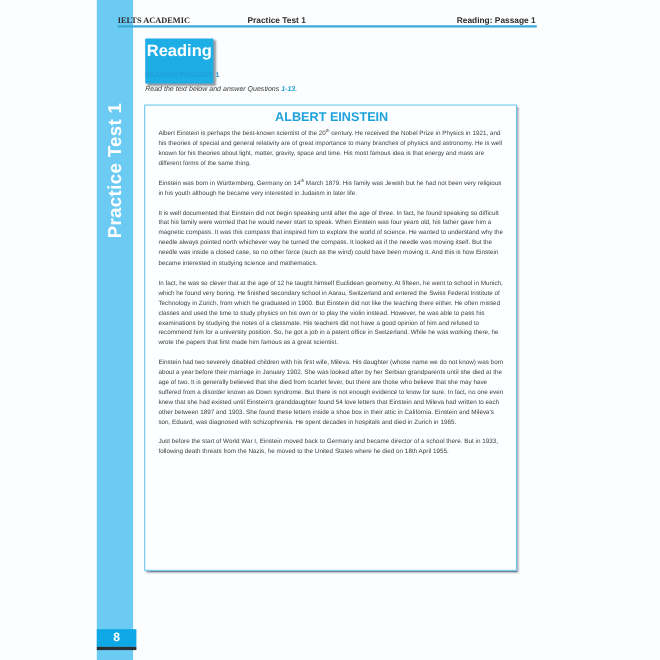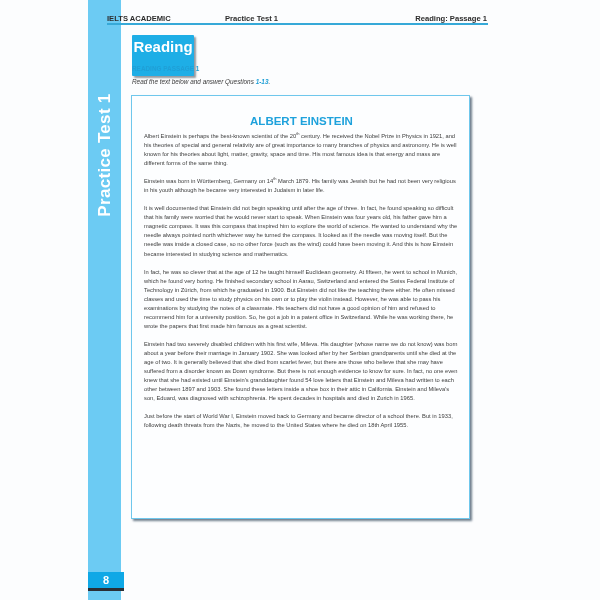--- a/index.html
+++ b/index.html
@@ -27,21 +27,21 @@
     }
     .page-num-bar {
       position: absolute; left: 88px; top: 588px; width: 36px; height: 3px;
       background: #2a2f36;
     }
 
     .header {
       position: absolute; left: 107px; top: 10px; width: 380px; height: 14px;
       font-size: 7.6px; font-weight: bold; color: #2c2c2c;
     }
-    .header .h-left { position: absolute; left: 0; top: 4px; }
+    .header .h-left { position: absolute; left: 0; top: 4px; font-family: Liberation Serif, serif; }
     .header .h-mid { position: absolute; left: 118px; top: 4px; }
     .header .h-right { position: absolute; right: 0; top: 4px; }
     .header-rule {
       position: absolute; left: 107px; top: 23px; width: 381px; height: 2px;
       background: #36a9d8;
     }
 
     .reading-badge {
       position: absolute; left: 132px; top: 35px; width: 62px; height: 41px;
       background: #1eaee6; color: #fff; font-weight: bold; font-size: 15px;
@@ -56,21 +56,21 @@
     .instruction {
       position: absolute; left: 132px; top: 78px; font-size: 6.4px; font-style: italic;
       color: #3a3a3a;
     }
     .instruction .q-range { color: #1f9fd6; font-weight: bold; }
 
     .passage-box {
       position: absolute; left: 131px; top: 95px; width: 339px; height: 424px;
       background: #fdfeff; border: 1.5px solid #6fc7ec;
       box-shadow: 2px 2px 2px rgba(55,75,95,0.7);
-      padding: 18px 10px 0 12px;
+      padding: 4px 10px 0 12px;
     }
     .passage-title {
       text-align: center; color: #1fa2dc; font-weight: bold; font-size: 11.5px;
       margin-bottom: 5px; margin-top: 1px;
     }
     .para {
       font-size: 5.75px; line-height: 9.05px; color: #3d3d3d; margin-bottom: 9px;
       text-align: left;
     }
     .para sup { font-size: 4px; line-height: 0; vertical-align: super; }

